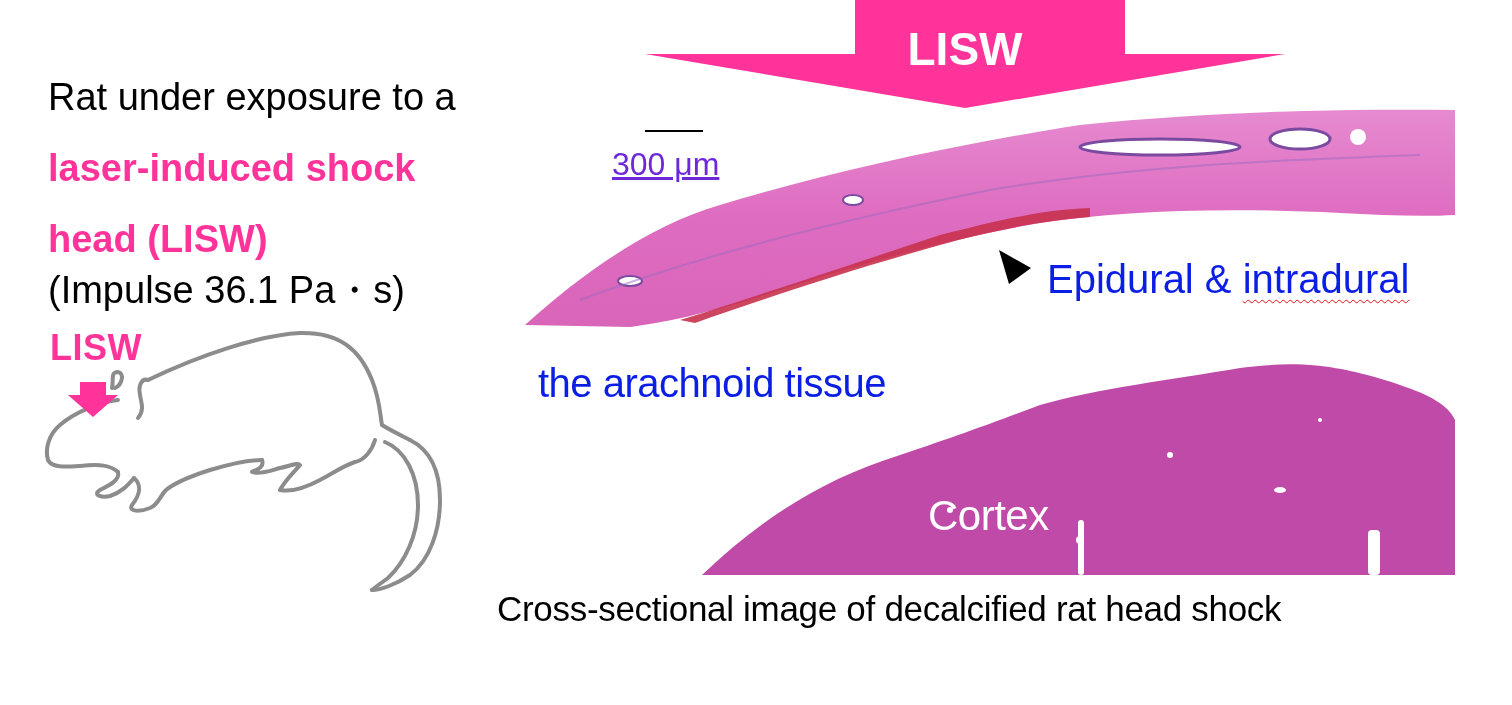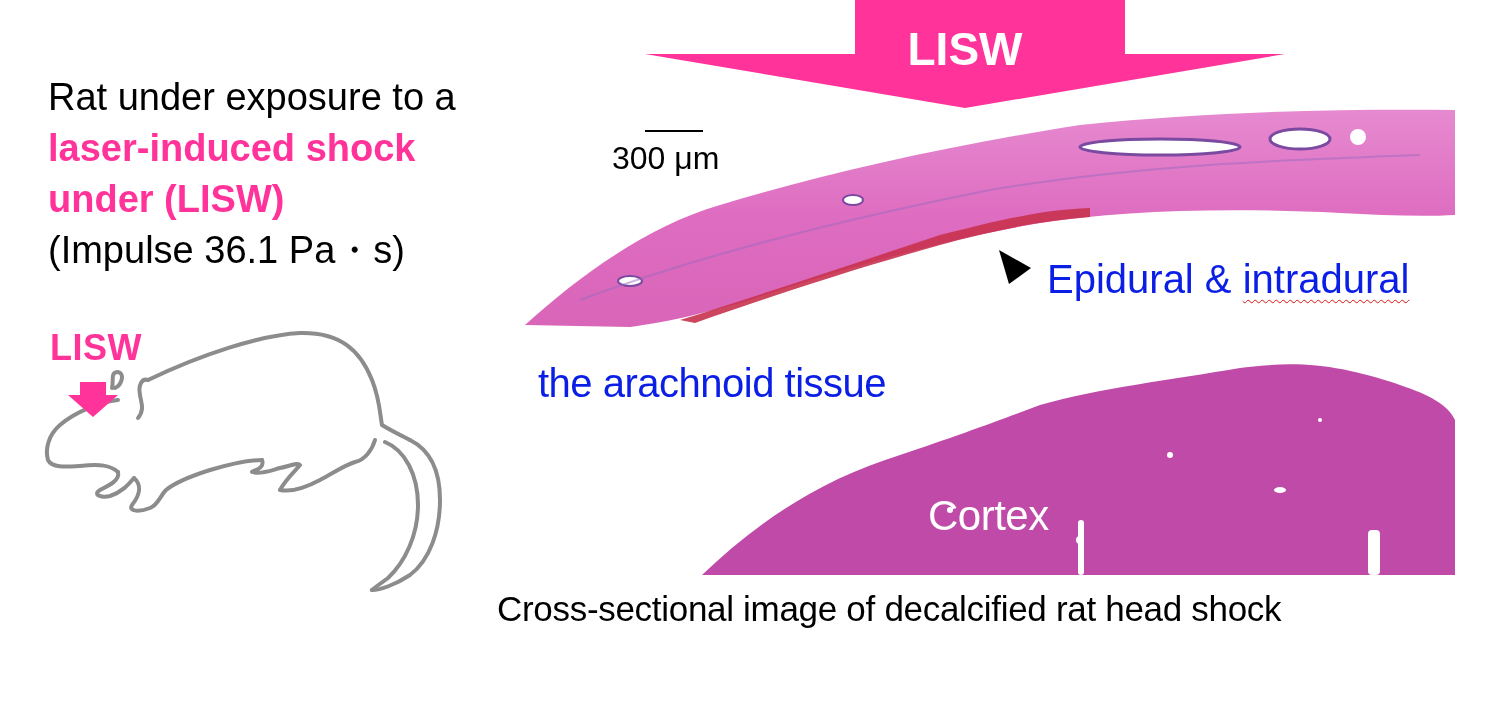--- a/index.html
+++ b/index.html
@@ -1,40 +1,40 @@
 <!DOCTYPE html>
 <html><head>
 <meta charset="utf-8">
 <style>
   html, body { margin: 0; padding: 0; background: #ffffff; }
   body { width: 1512px; height: 705px; position: relative; overflow: hidden;
          font-family: "Liberation Sans", sans-serif; }
   .abs { position: absolute; }
   .t-black { color: #000000; }
-  .t-pink { color: #ff3399; font-weight: bold; }
+  .t-pink { color: #ff3399; font-weight: bold; margin-top: 20px; }
   .t-blue { color: #0a1ee6; }
   #intro { left: 48px; top: 72px; font-size: 38px; line-height: 51px; }
   #intro div { white-space: nowrap; }
   #rat-label { left: 50px; top: 327px; font-size: 36px; font-weight: bold; color: #ff3399; letter-spacing: 0.5px; }
   #big-arrow-label { left: 0; top: 22px; width: 100%; text-align: center; font-size: 46px; font-weight: bold; color: #fff; }
-  #scale-label { left: 612px; top: 140px; font-size: 32px; color: #000000; }
+  #scale-label { left: 612px; top: 146px; font-size: 32px; color: #6d28d9; text-decoration: underline; }
   #scale-bar { left: 645px; top: 130px; width: 58px; height: 2px; background: #000; }
   #epi-label { left: 1047px; top: 256px; font-size: 40px; line-height: 46px; }
   #epi-label .squiggle { text-decoration: underline wavy #e01010; text-decoration-thickness: 1px; text-underline-offset: 6px; }
   #noheme-label { left: 538px; top: 360px; font-size: 40px; line-height: 46px; letter-spacing: -0.5px; }
   #cortex-label { left: 928px; top: 492px; font-size: 42px; color: #fff; letter-spacing: -0.5px; text-align: right; }
   #caption { left: 497px; top: 586px; font-size: 35px; line-height: 46px; color: #000; letter-spacing: -0.3px; }
 </style>
 </head>
 <body>
 
 <div id="intro" class="abs">
   <div class="t-black">Rat under exposure to a</div>
   <div class="t-pink">laser-induced shock</div>
-  <div class="t-pink">under (LISW)</div>
+  <div class="t-pink">head (LISW)</div>
   <div class="t-black">(Impulse 36.1 Pa・s)</div>
 </div>
 
 <div id="rat-label" class="abs">LISW</div>
 <svg class="abs" style="left:0;top:300px" width="500" height="320">
   <g fill="none" stroke="#8c8c8c" stroke-width="4" stroke-linecap="round" stroke-linejoin="round">
 
     <path d="M148,80 C200,55 260,35 300,33 C340,32 360,50 372,80 C380,100 380,115 382,125 C390,130 400,135 410,140"></path>
 
     <path d="M148,80 C142,78 138,85 140,95 C141,102 145,110 138,118"></path>

